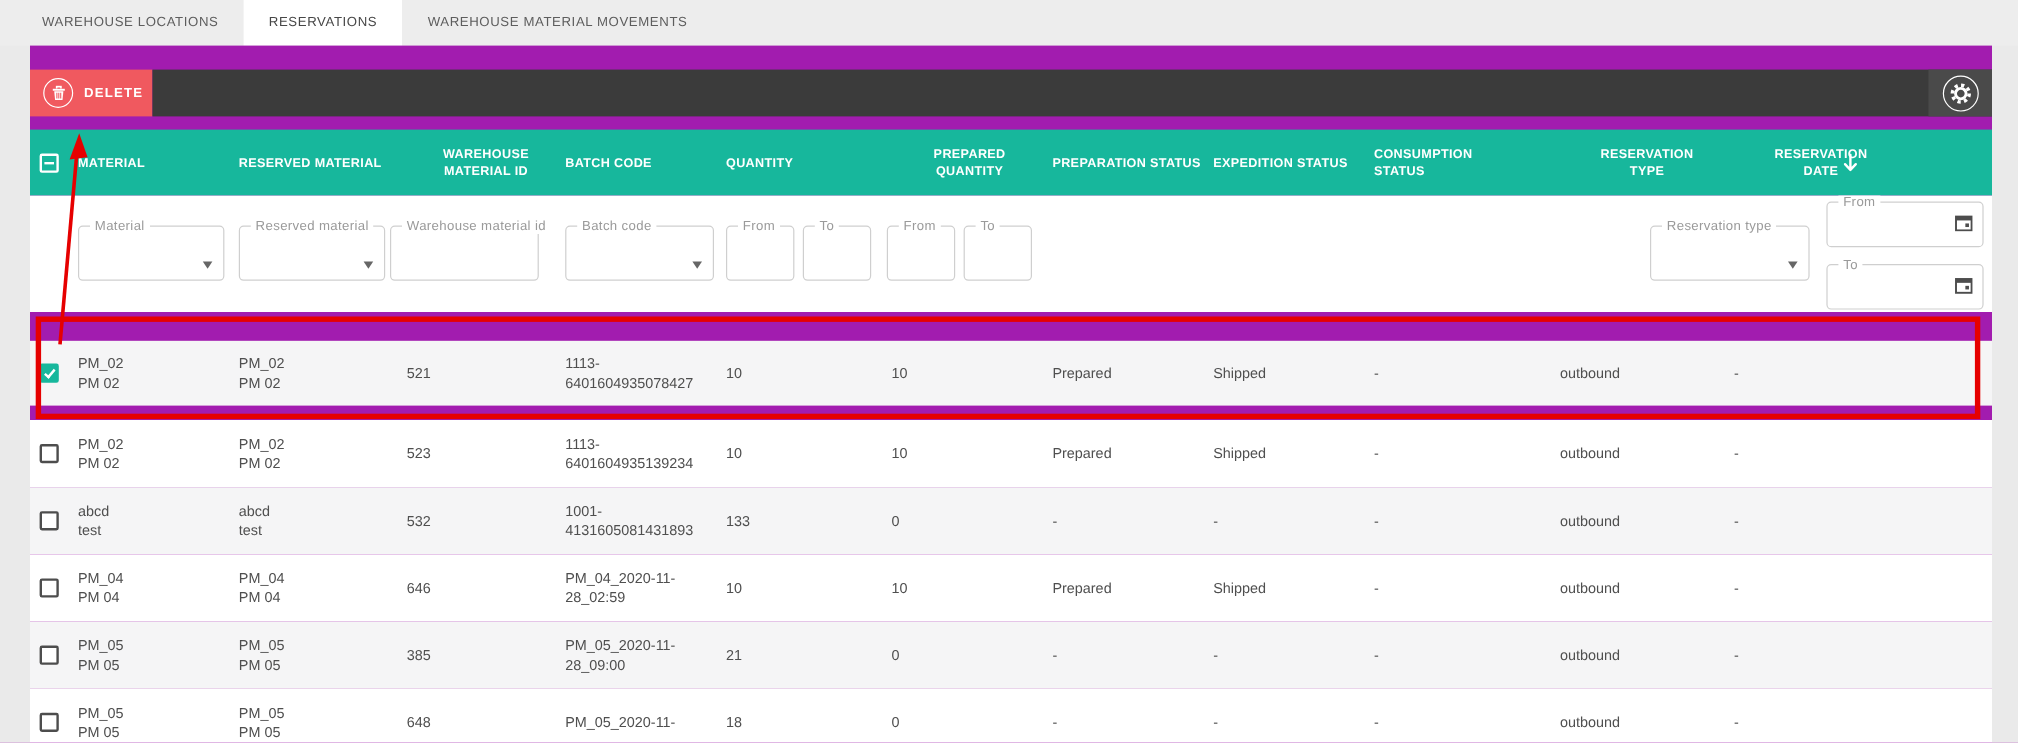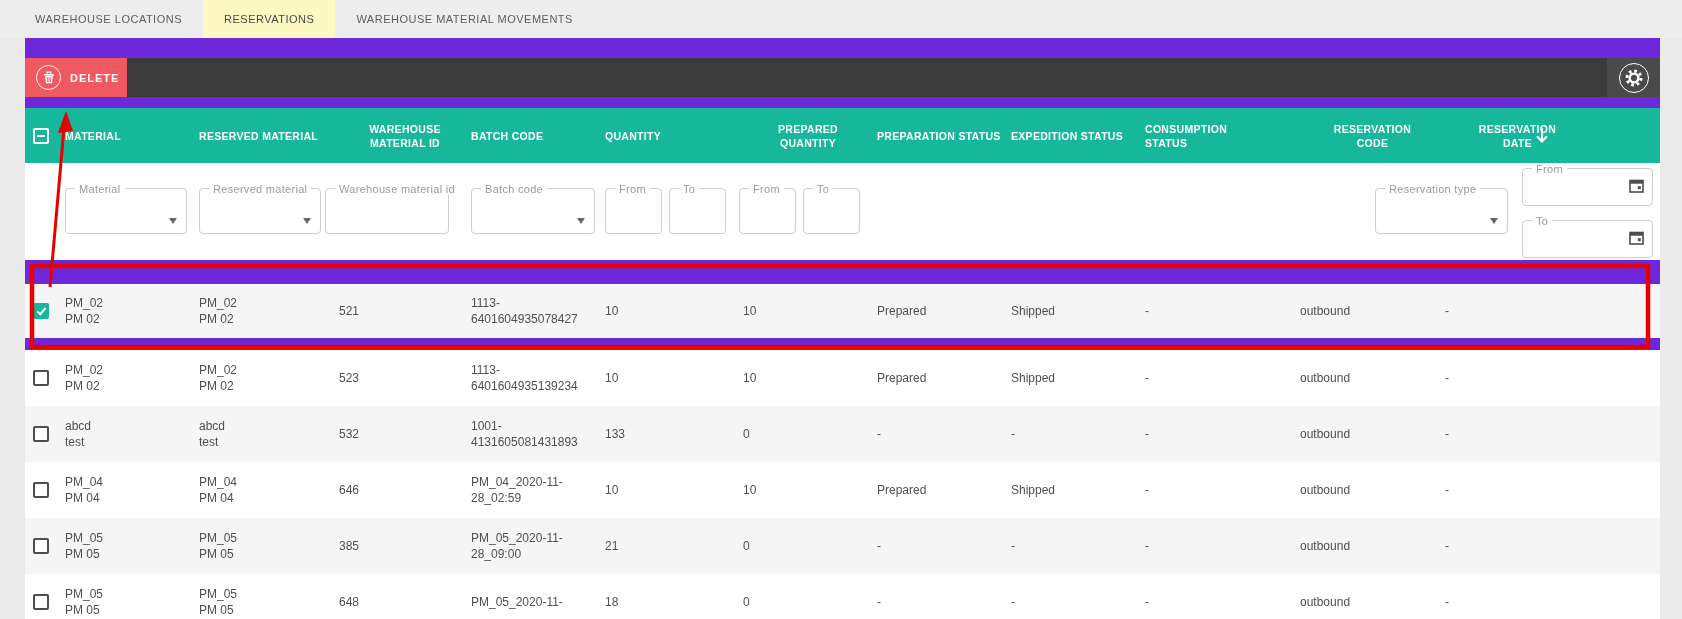--- a/index.html
+++ b/index.html
@@ -9,23 +9,23 @@
   *{box-sizing:border-box;}
   html,body{margin:0;padding:0;}
   body{
     width:1682px;height:619px;overflow:hidden;background:#eaeaea;
     font-family:"Liberation Sans", sans-serif;position:relative;
   }
   
   .tabbar{height:38px;background:#ededed;display:flex;align-items:stretch;}
   .tab{padding:0 21px;line-height:38px;font-size:11px;letter-spacing:.5px;color:#5d5d5d;cursor:pointer;white-space:nowrap;}
   .tab:first-child{margin-left:14px;}
-  .tab.active{background:#fef9c3;color:#474747;}
-  
-  .card{position:relative;margin-left:25px;width:1635px;height:581px;background:#6d28d9;overflow:hidden;}
+  .tab.active{background:#ffffff;color:#474747;}
+  
+  .card{position:relative;margin-left:25px;width:1635px;height:581px;background:#a21caf;overflow:hidden;}
   
   .toolbar{margin-top:20px;height:39px;display:flex;}
   .btn-delete{width:102px;background:var(--danger);display:flex;align-items:center;gap:9px;padding-left:11px;cursor:pointer;flex:none;}
   .del-circle{width:25px;height:25px;border:1.5px solid #fff;border-radius:50%;display:flex;align-items:center;justify-content:center;flex:none;}
   .del-label{color:#fff;font-size:11px;font-weight:bold;letter-spacing:1px;}
   .bar-rest{flex:1;background:var(--dark);display:flex;justify-content:flex-end;}
   .btn-gear{width:53px;background:#4a4a4a;display:flex;align-items:center;justify-content:center;cursor:pointer;}
   .gear-circle{width:30px;height:30px;border:1.5px solid #fff;border-radius:50%;display:flex;align-items:center;justify-content:center;}
   
   .thead{margin-top:11px;height:55px;background:var(--teal);display:grid;grid-template-columns:var(--cols);align-items:center;position:relative;}
@@ -125,21 +125,21 @@
       </div>
       <div class="hcell">
         <div>EXPEDITION STATUS</div>
       </div>
       <div class="hcell">
         <div>CONSUMPTION</div>
         <div>STATUS</div>
       </div>
       <div class="hcell center">
         <div>RESERVATION</div>
-        <div>CODE</div>
+        <div>TYPE</div>
       </div>
       <div class="hcell center">
         <div>RESERVATION</div>
         <div>DATE</div>
       </div>
       <span class="sort-icon">
       <svg width="12" height="16" viewBox="0 0 12 16">
         <path d="M6 1 V13 M1.5 8.8 L6 13.6 L10.5 8.8" stroke="#fff" stroke-width="2" fill="none" stroke-linecap="round" stroke-linejoin="round"></path>
       </svg>
     </span>

